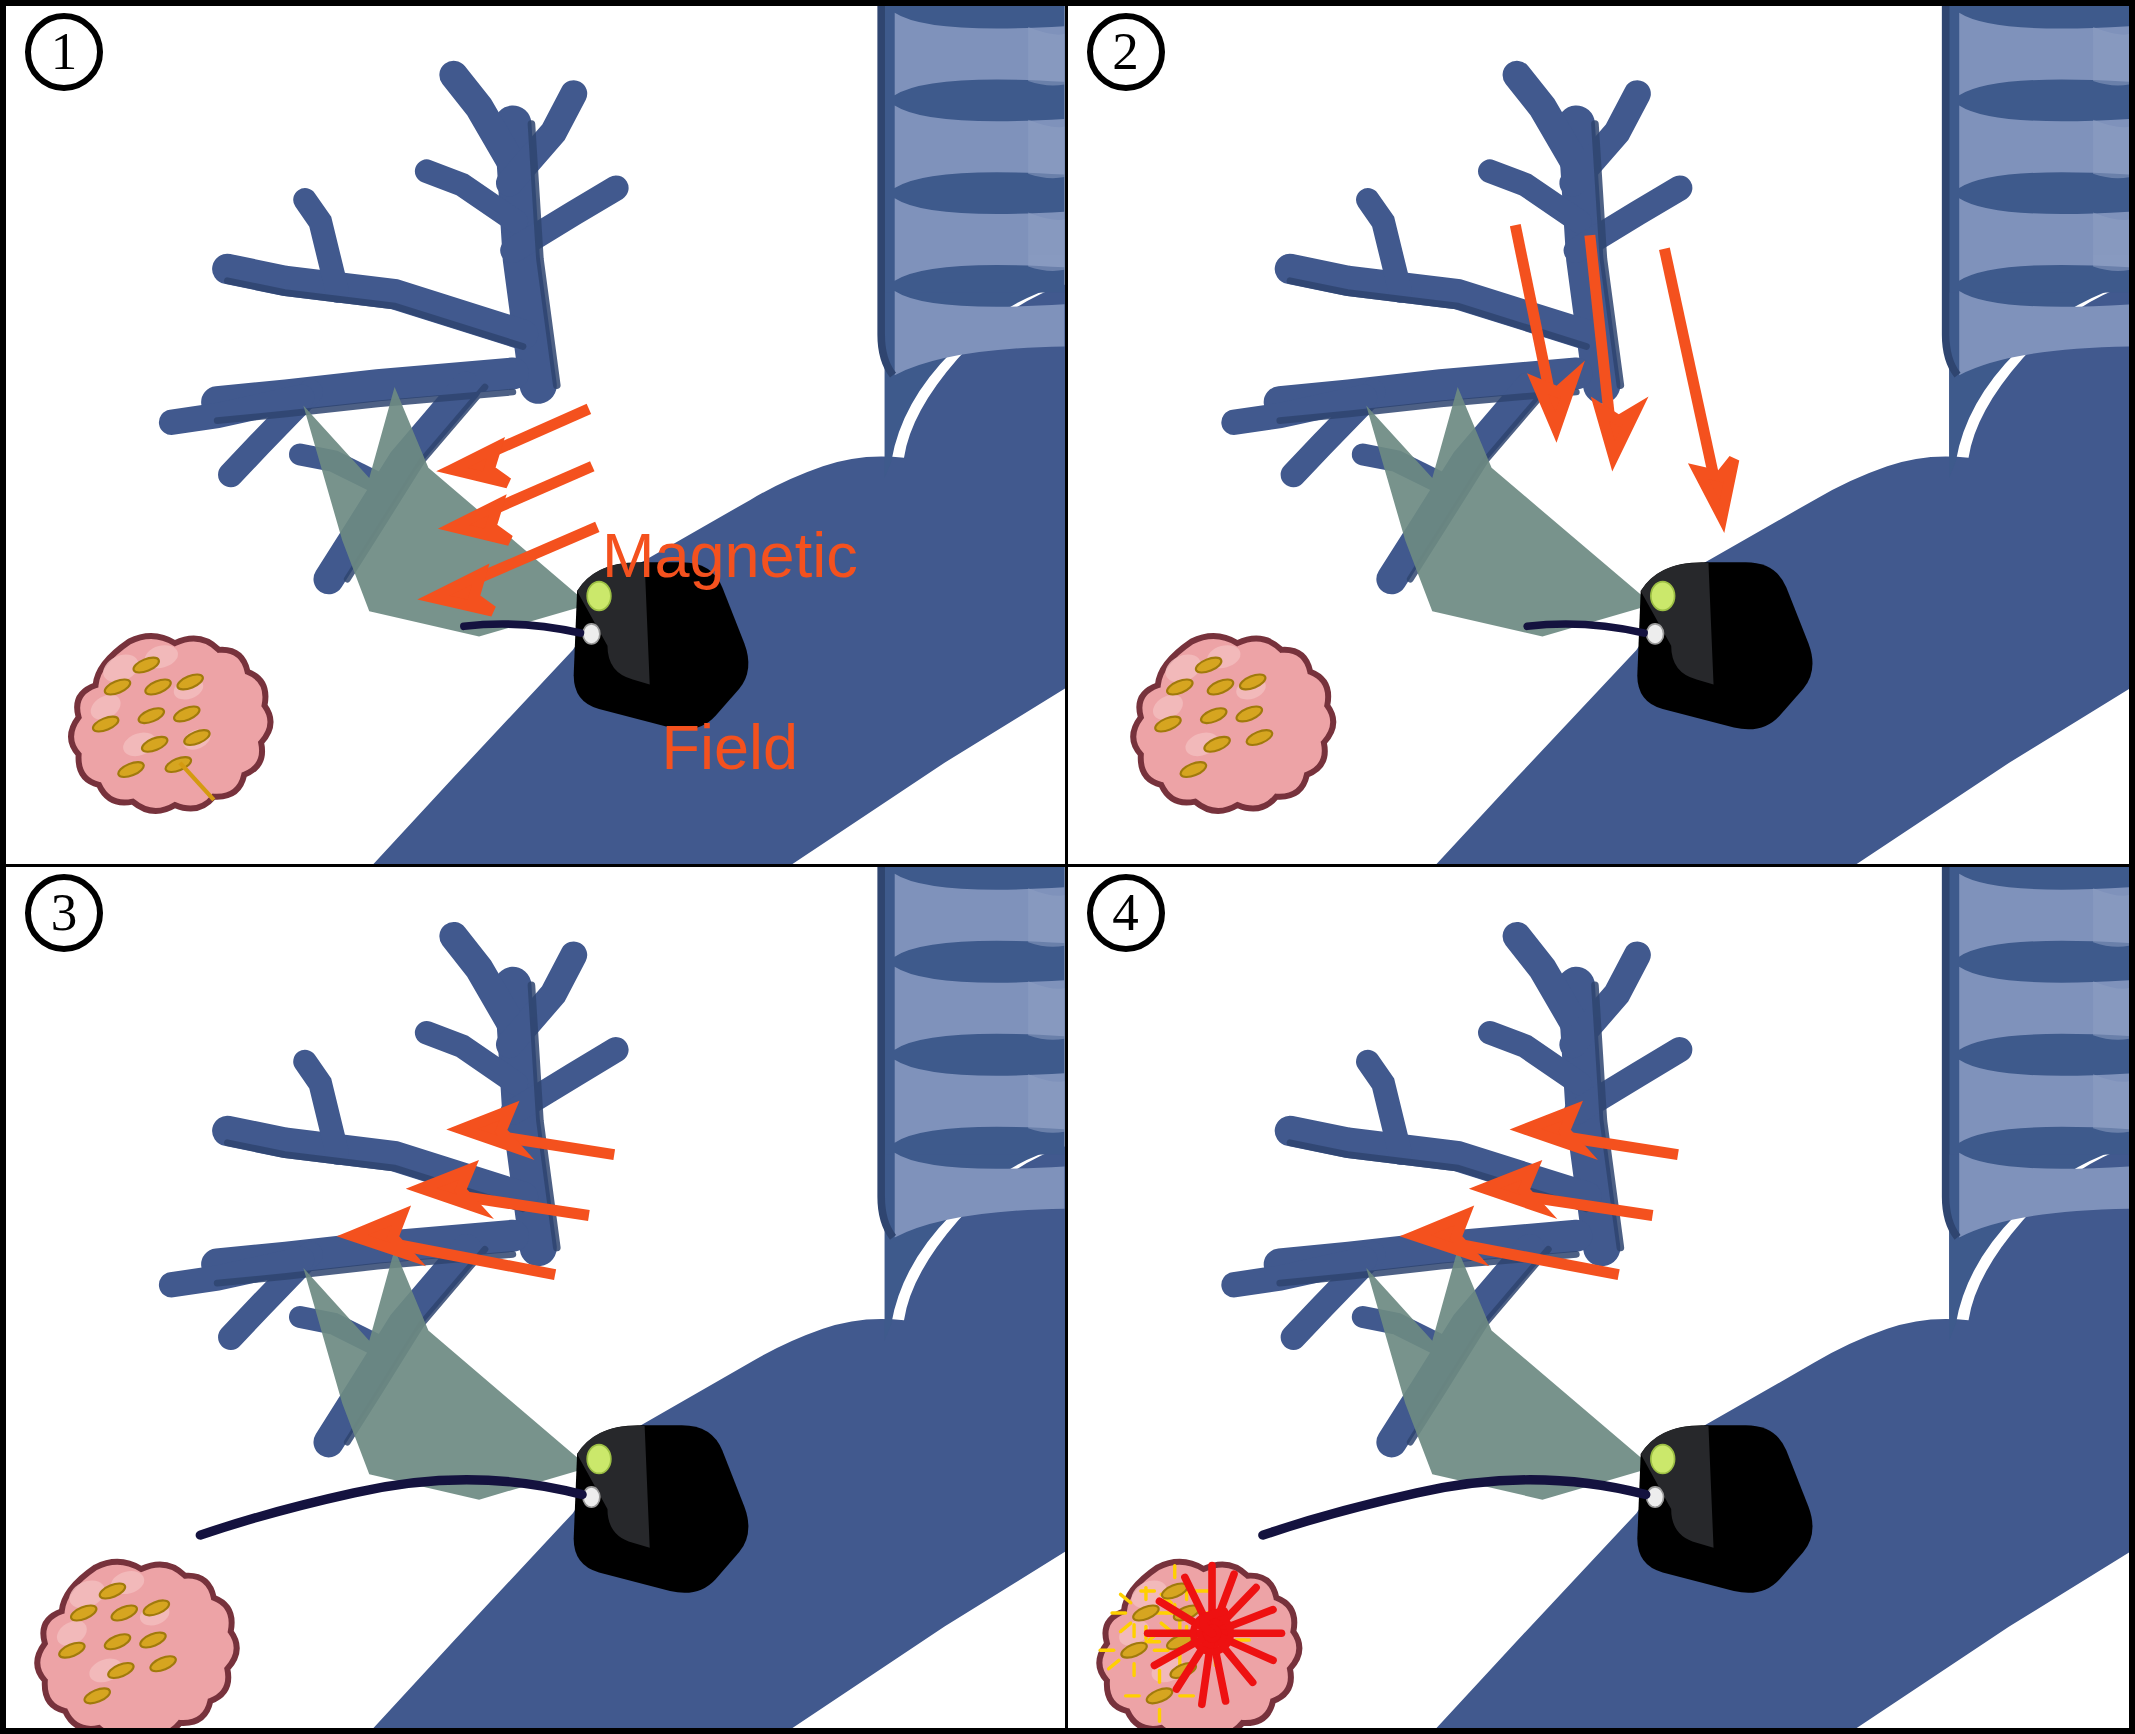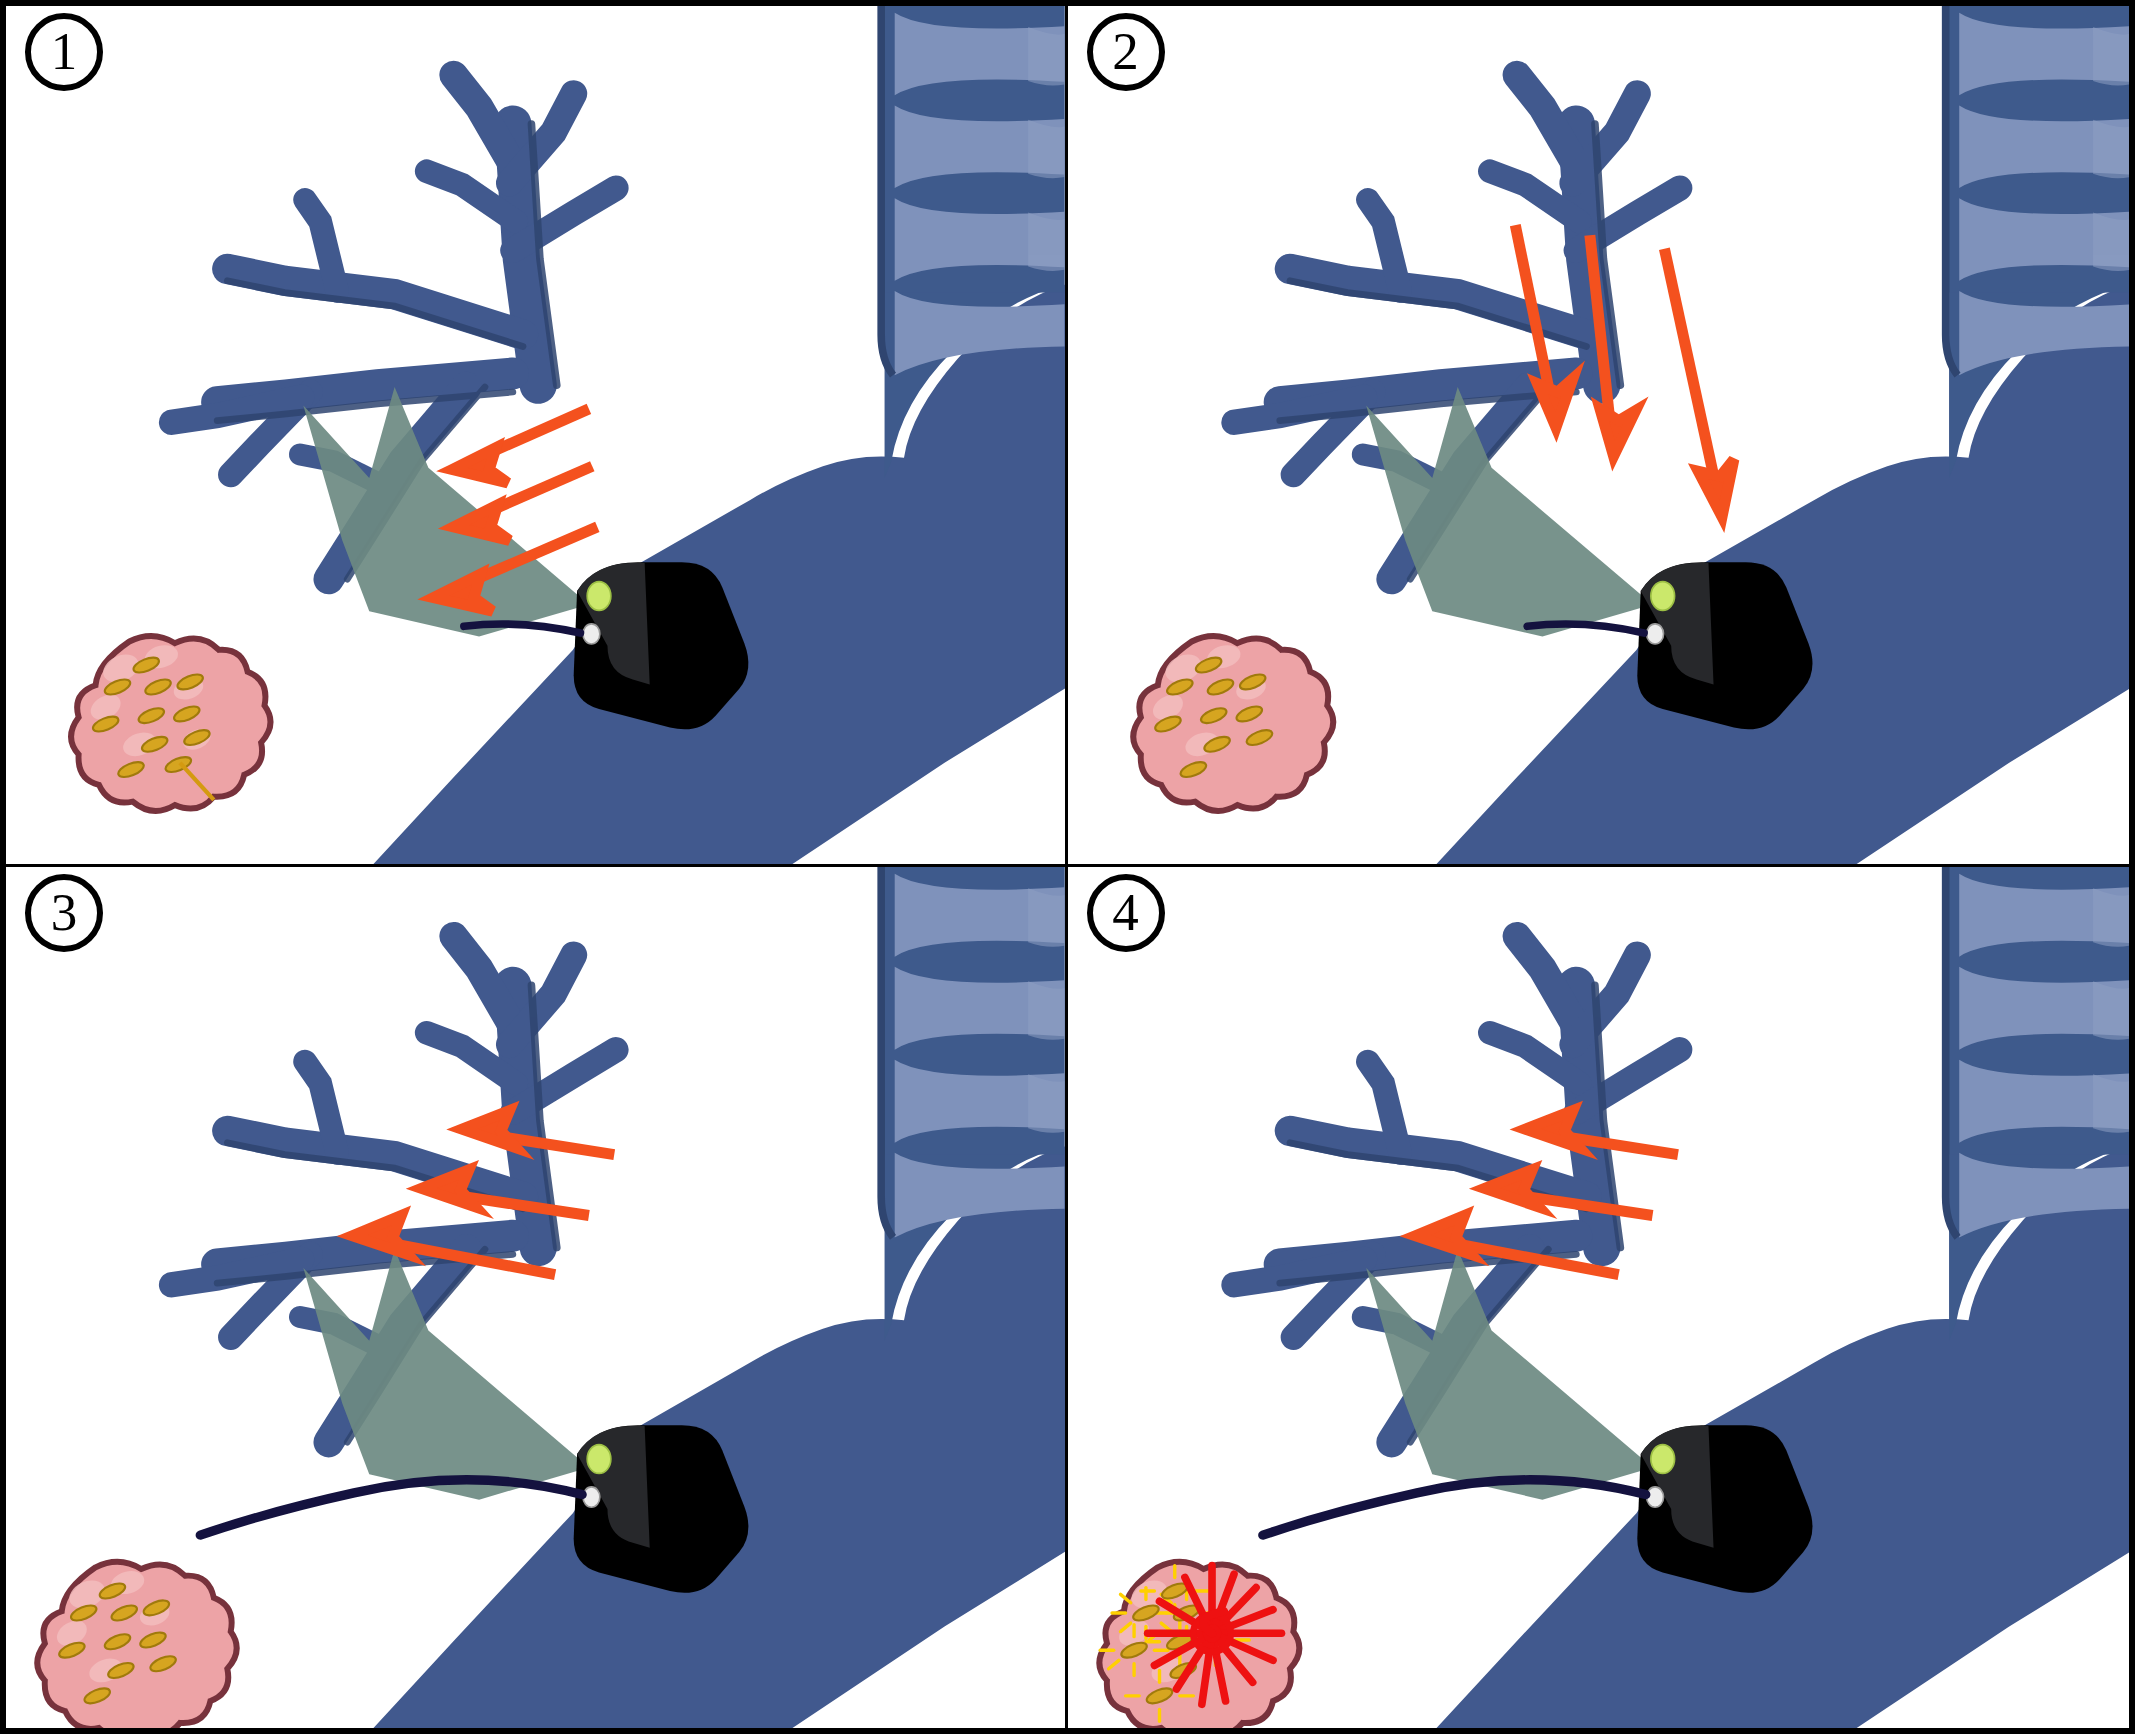--- a/index.html
+++ b/index.html
@@ -172,20 +172,24 @@
         <path d="M530 618 l52 -26 l-8 26 l22 16 Z"></path>
         <line x1="700" y1="618" x2="524" y2="694"></line>
         <path d="M506 702 l56 -28 l-8 28 l22 16 Z"></path>
       </g>
     </svg>
 
     <div class="panel-number">
       <span>1</span>
     </div>
 
+    <div class="label label-magnetic">
+      <div>Magnetic</div>
+      <div>Field</div>
+    </div>
 
     <div class="label label-gnp">
       
       
     </div>
   </div>
 
   <div class="panel p2">
     <svg class="panel-svg" viewBox="0 0 1253 1018" preserveAspectRatio="none">
       <use href="#scope-trunk"></use>

